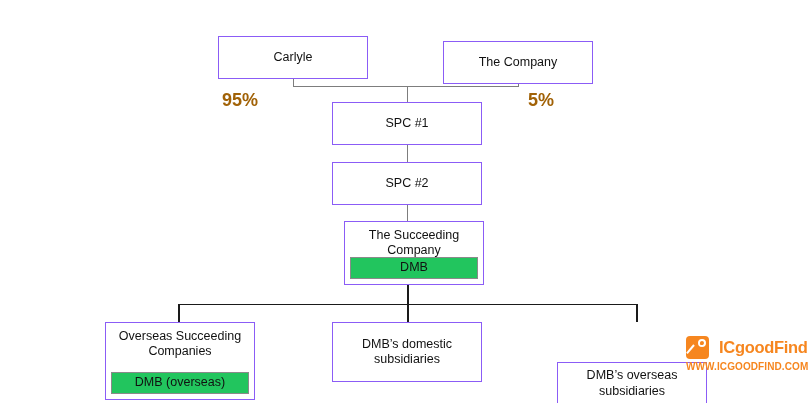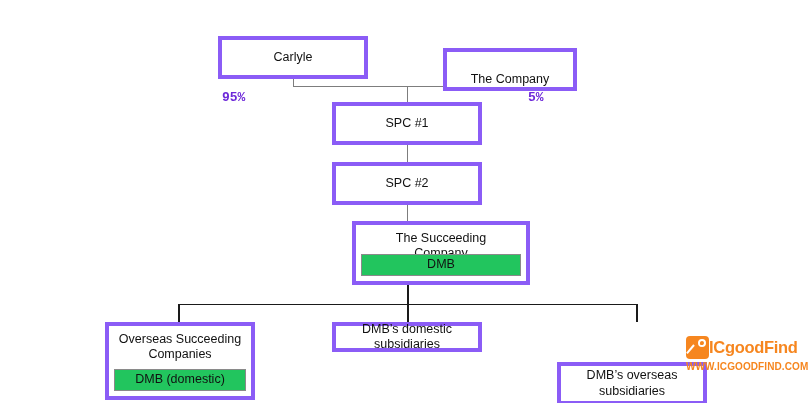--- a/index.html
+++ b/index.html
@@ -12,21 +12,21 @@
     width: 809px;
     height: 403px;
     background: #ffffff;
     font-family: "Liberation Sans", sans-serif;
     overflow: hidden;
   }
   
   .node {
     position: absolute;
     box-sizing: border-box;
-    border: 4px solid #8b5cf6;
+    border: 1px solid #8b5cf6;
     background: #ffffff;
     display: flex;
     flex-direction: column;
     align-items: center;
     justify-content: center;
     text-align: center;
     color: #111111;
     font-size: 12.5px;
     line-height: 1.22;
     z-index: 3;
@@ -69,41 +69,40 @@
     background: #7d7d7d;
     z-index: 1;
   }
   .vline.dark, .hline.dark { background: #1a1a1a; }
   .vline.dark { width: 1.6px; }
   .hline.dark { height: 1.4px; }
 
   
   .pct {
     position: absolute;
-    font-size: 13px;
+    font-size: 18px;
     font-weight: bold;
-    color: #6d28d9;
+    color: #a16207;
     z-index: 4;
     white-space: nowrap;
-    font-family: Liberation Mono, monospace;
   }
 
   
   #watermark {
     position: absolute;
     left: 686px;
     top: 336px;
     width: 118px;
     z-index: 6;
     user-select: none;
   }
   #watermark .wm-top {
     display: flex;
     align-items: center;
-    gap: 0;
+    gap: 10px;
   }
   #wm-icon {
     width: 23px;
     height: 23px;
     border-radius: 4px;
     background: #f6861f;
     position: relative;
     flex: 0 0 auto;
     overflow: hidden;
   }
@@ -154,21 +153,21 @@
 </style>
 </head>
 <body>
 
 <div id="canvas">
 
   <div class="node" style="left:218px; top:36px; width:150px; height:43px;">
     <span class="label">Carlyle</span>
   </div>
 
-  <div class="node" style="left:443px; top:48px; width:134px; height:43px;justify-content:flex-end;">
+  <div class="node" style="left:443px; top:41px; width:150px; height:43px;">
     <span class="label">The Company</span>
   </div>
 
   <div class="vline" style="left:293px; top:79px; height:8px;"></div>
   <div class="vline" style="left:518px; top:79px; height:8px;"></div>
   <div class="hline" style="left:293px; top:86px; width:226px;"></div>
   <div class="vline" style="left:407px; top:86px; height:17px;"></div>
 
   <div class="pct" style="left:222px; top:90px;">95%</div>
   <div class="pct" style="left:528px; top:90px;">5%</div>
@@ -178,43 +177,43 @@
   </div>
 
   <div class="vline" style="left:407px; top:145px; height:17px;"></div>
 
   <div class="node" style="left:332px; top:162px; width:150px; height:43px;">
     <span class="label">SPC #2</span>
   </div>
 
   <div class="vline" style="left:407px; top:205px; height:16px;"></div>
 
-  <div class="node compound" style="left:352px; top:221px; width:178px; height:64px;">
+  <div class="node compound" style="left:344px; top:221px; width:140px; height:64px;">
     <span class="label">The Succeeding
 Company</span>
     <div class="inner">
       <span>DMB</span>
     </div>
   </div>
 
   <div class="vline dark" style="left:407px; top:285px; height:20px;"></div>
   <div class="hline dark" style="left:178px; top:304px; width:459px;"></div>
   <div class="vline dark" style="left:178px; top:304px; height:18px;"></div>
   <div class="vline dark" style="left:407px; top:304px; height:18px;"></div>
   <div class="vline dark" style="left:636px; top:304px; height:18px;"></div>
 
   <div class="node compound" style="left:105px; top:322px; width:150px; height:78px;">
     <span class="label">Overseas Succeeding
 Companies</span>
     <div class="inner">
-      <span>DMB (domestic)</span>
+      <span>DMB (overseas)</span>
     </div>
   </div>
 
-  <div class="node" style="left:332px; top:322px; width:150px; height:30px;">
+  <div class="node" style="left:332px; top:322px; width:150px; height:60px;">
     <span class="label">DMB’s domestic
 subsidiaries</span>
   </div>
 
   <div class="node" style="left:557px; top:322px; width:150px; height:43px;margin-top:40px;">
     <span class="label">DMB’s overseas
 subsidiaries</span>
   </div>
 
   <div id="watermark">

